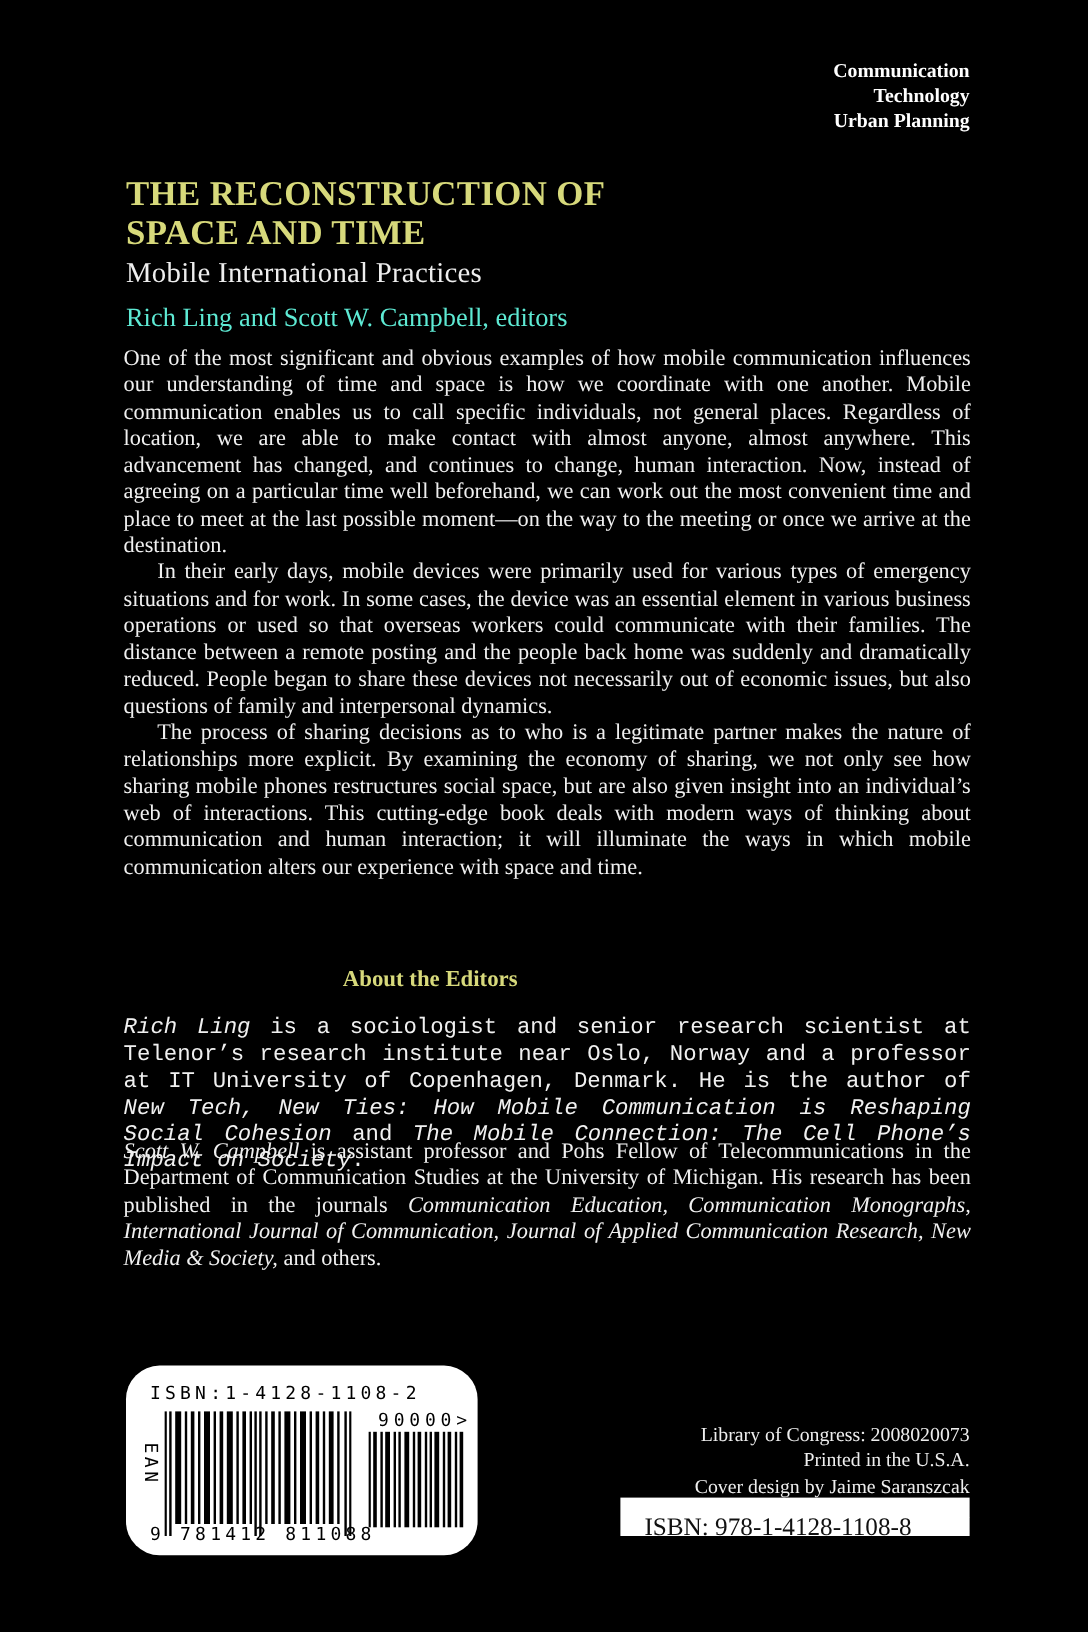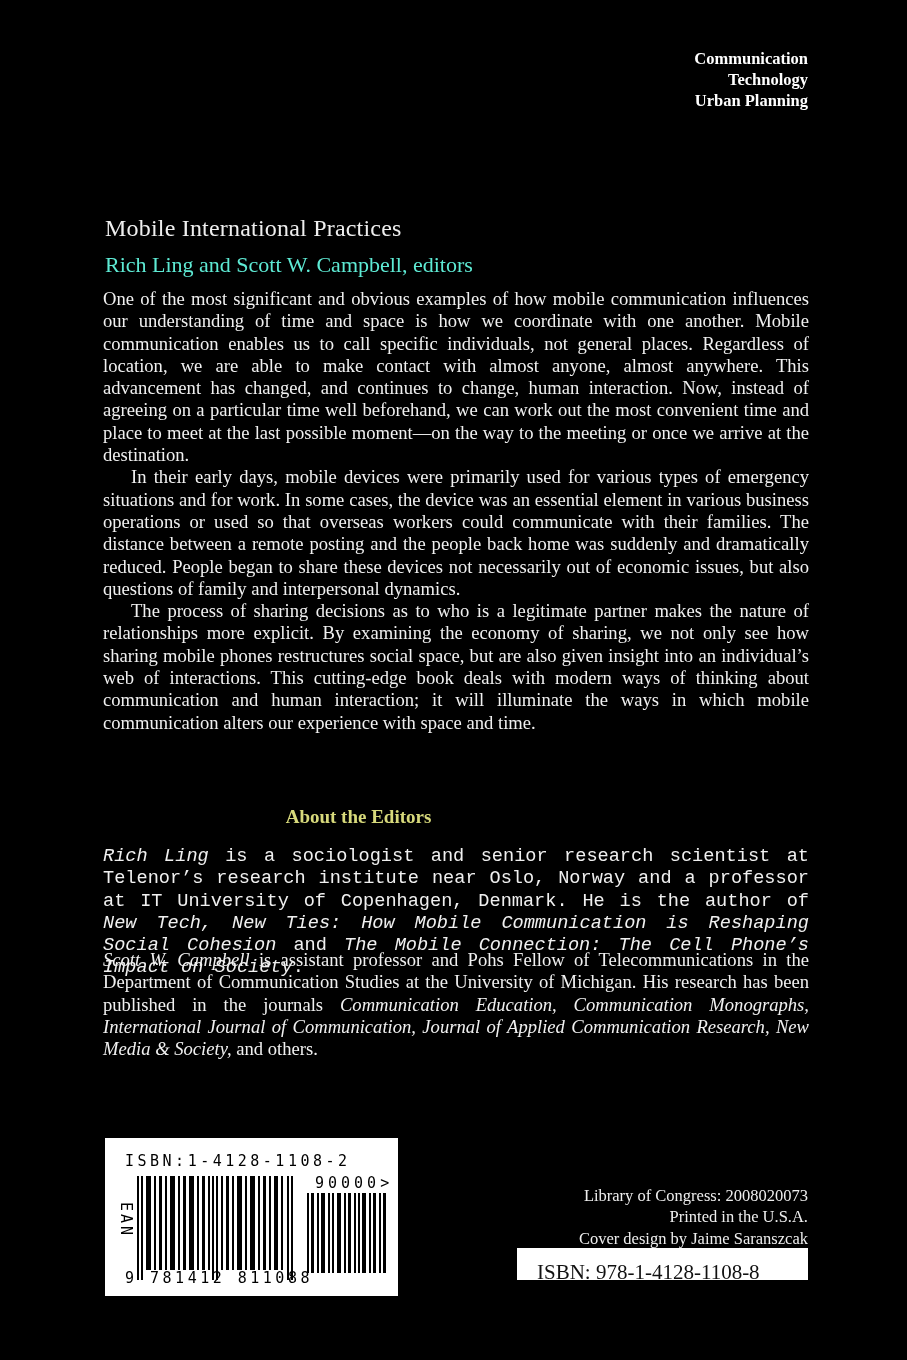--- a/index.html
+++ b/index.html
@@ -34,21 +34,21 @@
     color:#d7d97b; font-weight:bold; font-size:19px;
   }
   .bio {
     position:absolute; left:103px; width:706px; font-size:18.6px; line-height:22.3px;
     text-align:justify; color:#f0f0f0;
   }
   .bio1 { top:846px;font-family:Liberation Mono, monospace; }
   .bio2 { top:949px; }
   .bio i { font-style:italic; }
   .barcode-box {
-    position:absolute; left:105px; top:1138px; width:293px; height:158px; background:#fff;
+    position:absolute; left:105px; top:1138px; width:293px; height:158px; background:#fff;border-radius:28px;
   }
   .barcode-isbn10 {
     position:absolute; left:20px; top:14px; font-family:"DejaVu Sans Mono", monospace;
     font-size:15px; letter-spacing:3.5px; color:#000;
   }
   .ean-label {
     position:absolute; left:6px; top:64px; font-family:"DejaVu Sans Mono", monospace;
     font-size:15px; letter-spacing:3px; color:#000; transform:rotate(90deg); transform-origin:left top;
     left:30px;
   }
@@ -80,20 +80,22 @@
 </head>
 <body>
 
 <div class="subjects">
   <div>Communication</div>
   <div>Technology</div>
   <div>Urban Planning</div>
 </div>
 
 <div class="title">
+  <div>THE RECONSTRUCTION OF</div>
+  <div>SPACE AND TIME</div>
 </div>
 
 <div class="subtitle">Mobile International Practices</div>
 <div class="editors">Rich Ling and Scott W. Campbell, editors</div>
 
 <div class="body-text">
   <p>One of the most significant and obvious examples of how mobile communication influences our understanding of time and space is how we coordinate with one another. Mobile communication enables us to call specific individuals, not general places. Regardless of location, we are able to make contact with almost anyone, almost anywhere. This advancement has changed, and continues to change, human interaction. Now, instead of agreeing on a particular time well beforehand, we can work out the most convenient time and place to meet at the last possible moment—on the way to the meeting or once we arrive at the destination.</p>
   <p class="indent">In their early days, mobile devices were primarily used for various types of emergency situations and for work. In some cases, the device was an essential element in various business operations or used so that overseas workers could communicate with their families. The distance between a remote posting and the people back home was suddenly and dramatically reduced. People began to share these devices not necessarily out of economic issues, but also questions of family and interpersonal dynamics.</p>
   <p class="indent">The process of sharing decisions as to who is a legitimate partner makes the nature of relationships more explicit. By examining the economy of sharing, we not only see how sharing mobile phones restructures social space, but are also given insight into an individual’s web of interactions. This cutting-edge book deals with modern ways of thinking about communication and human interaction; it will illuminate the ways in which mobile communication alters our experience with space and time.</p>
 </div>

